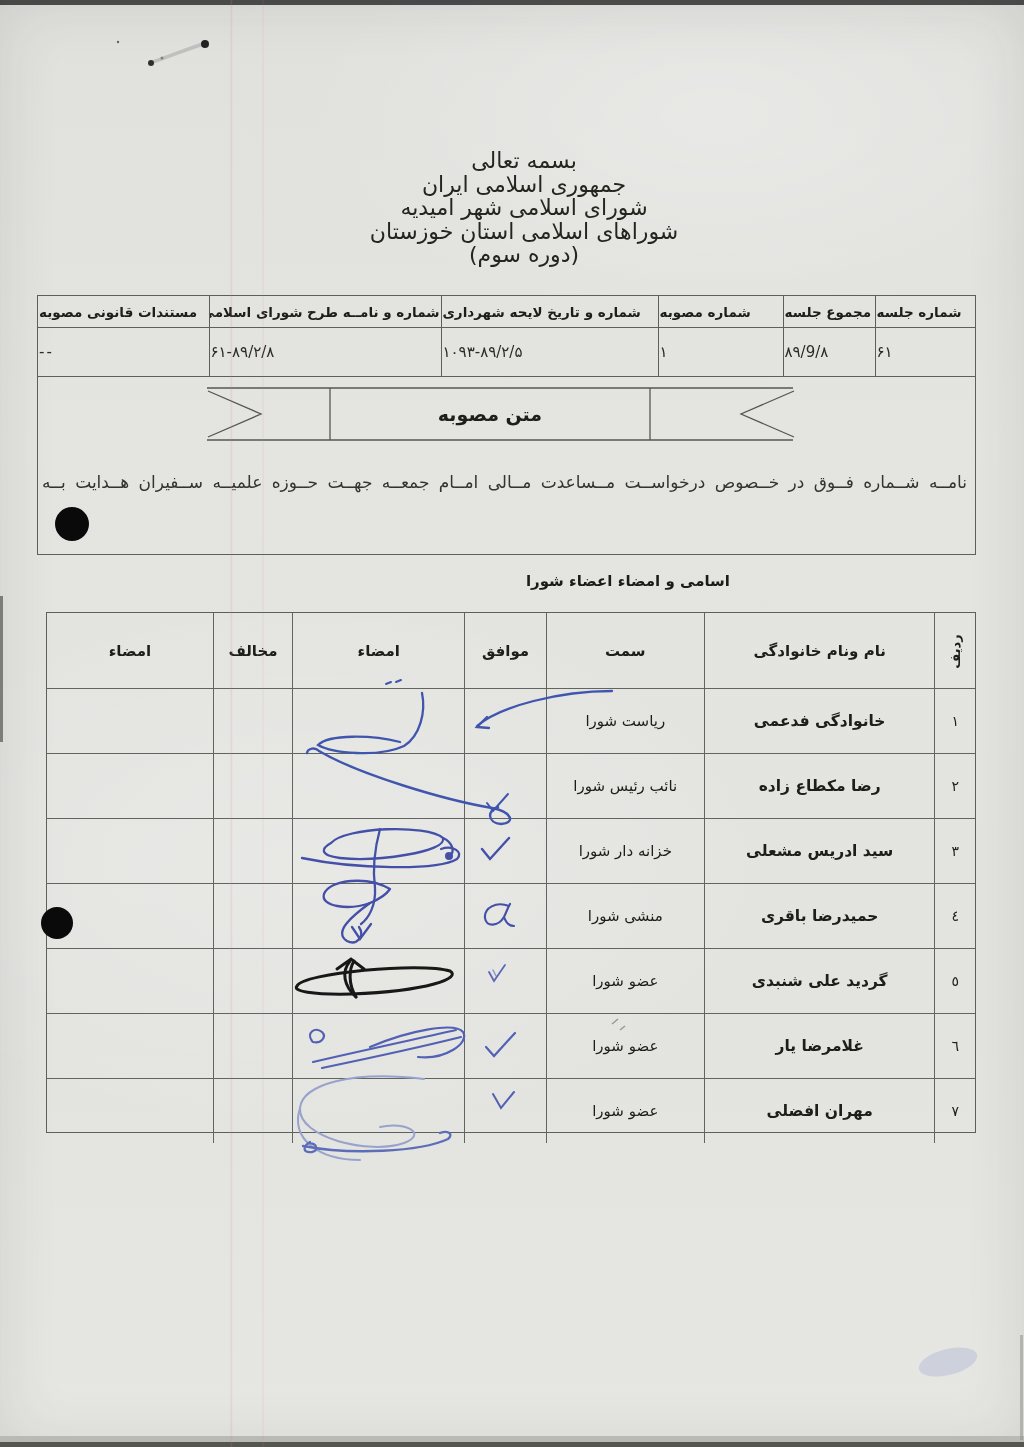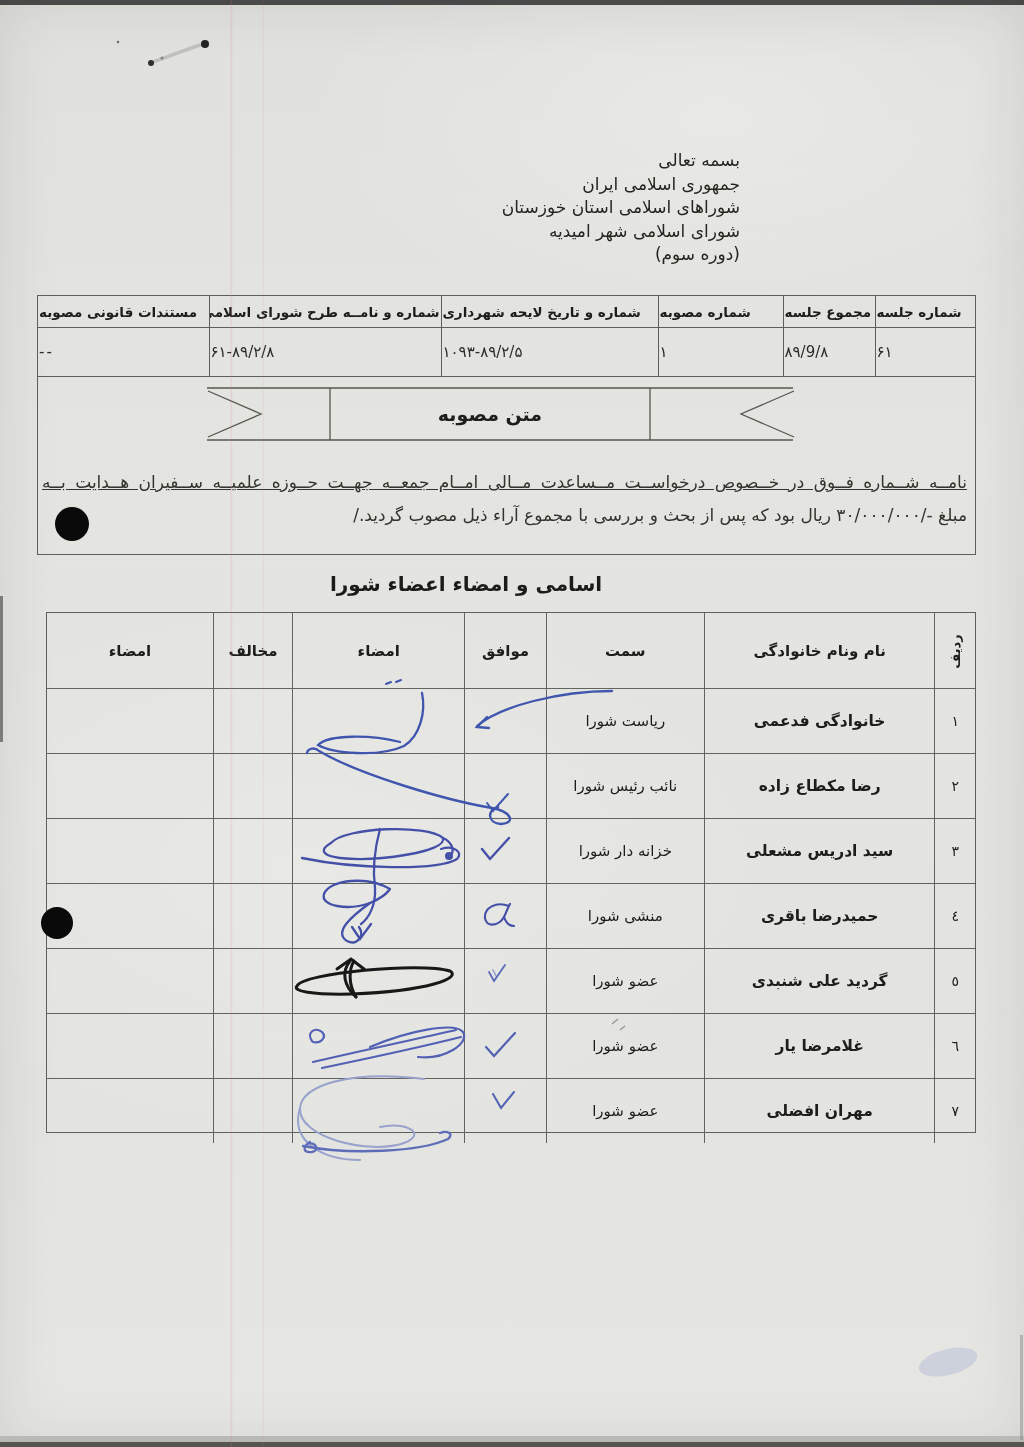--- a/index.html
+++ b/index.html
@@ -11,22 +11,22 @@
   .page{
     position:relative;width:1024px;height:1447px;
     background:
       radial-gradient(ellipse 600px 300px at 70% 8%, rgba(255,255,255,.25), rgba(0,0,0,0) 70%),
       radial-gradient(ellipse 700px 400px at 30% 60%, rgba(255,255,255,.18), rgba(0,0,0,0) 70%),
       linear-gradient(180deg,#e0e1dd 0%,#e4e5e1 30%,#e3e4e0 70%,#e6e7e3 100%);
     box-shadow:inset 0 0 60px rgba(60,60,58,.12);
     direction:rtl;
   }
   .hdr{
-    position:absolute;left:340px;top:149px;width:400px;
-    text-align:right;color:#24251f;font-size:17px;line-height:23.5px;
+    position:absolute;left:324px;top:149px;width:400px;
+    text-align:center;color:#24251f;font-size:22px;line-height:23.5px;
     letter-spacing:.3px;
   }
   
   .box1{
     position:absolute;left:37px;top:295px;width:937px;height:258px;
     border:1px solid #5d5f5b;
   }
   table.t1{border-collapse:collapse;table-layout:fixed;width:100%;direction:rtl;}
   table.t1 td{
     border-left:1px solid #5d5f5b;border-bottom:1px solid #5d5f5b;
@@ -35,25 +35,25 @@
   }
   table.t1 td:last-child{border-left:none;}
   table.t1 tr.h td{height:29px;font-weight:700;font-size:13.5px;}
   table.t1 tr.v td{height:46px;font-size:15px;letter-spacing:2px;color:#2a2b26;}
   
   .banner{position:absolute;left:205px;top:383px;}
   .para{
     position:absolute;left:42px;top:469px;width:925px;direction:rtl;
     color:#33342e;font-size:17px;font-weight:500;line-height:26px;
   }
-  .para .l1{text-align:justify;text-align-last:justify;text-decoration:underline;}
+  .para .l1{text-align:justify;text-align-last:justify;}
   .para .l2{margin-top:7px;text-align:right;}
   .sec-title{
-    position:absolute;left:330px;top:572px;width:400px;text-align:left;
-    font-size:20px;font-weight:700;color:#1b1c17;
+    position:absolute;left:330px;top:572px;width:400px;text-align:right;
+    font-size:15px;font-weight:700;color:#1b1c17;
   }
   
   .box2{
     position:absolute;left:46px;top:612px;width:928px;height:519px;
     border:1px solid #5d5f5b;
   }
   table.t2{border-collapse:collapse;table-layout:fixed;width:100%;height:100%;direction:rtl;}
   table.t2 td{
     border-left:1px solid #62645f;border-bottom:1px solid #62645f;
     text-align:center;vertical-align:middle;color:#1d1e19;overflow:hidden;
@@ -70,22 +70,22 @@
   svg text{font-family:"DejaVu Sans",sans-serif;}
 </style>
 </head>
 <body>
 
 <div class="page">
 
   <div class="hdr">
     <div>بسمه تعالی</div>
     <div>جمهوری اسلامی ایران</div>
+    <div>شورای اسلامی شهر امیدیه</div>
     <div>شوراهای اسلامی استان خوزستان</div>
-    <div>شورای اسلامی شهر امیدیه</div>
     <div>(دوره سوم)</div>
   </div>
 
   <div class="box1">
     <table class="t1">
       <colgroup>
         <col style="width:100px">
           <col style="width:92px">
           <col style="width:125px">
         <col style="width:217px">
@@ -120,21 +120,20 @@
       <polyline points="3,8 56,31 3,54"></polyline>
       <polyline points="589,8 536,31 589,54"></polyline>
       <line x1="125" y1="5" x2="125" y2="57"></line>
       <line x1="445" y1="5" x2="445" y2="57"></line>
     </g>
     <text x="285" y="38" text-anchor="middle" font-size="19" font-weight="700" fill="#1e1f1a">متن مصوبه</text>
   </svg>
 
   <div class="para">
     <div class="l1">نامــه شــماره فــوق در خــصوص درخواســت مــساعدت مــالی امــام جمعــه جهــت حــوزه علمیــه ســفیران هــدایت بــه</div>
-    <div class="l2">مبلغ -/۳۰/۰۰۰/۰۰۰ ریال بود که پس از بحث و بررسی با مجموع آراء ذیل مصوب گردید./</div>
   </div>
 
   <div class="sec-title">اسامی و امضاء اعضاء شورا</div>
 
   <div class="box2">
     <table class="t2">
       <colgroup>
         <col style="width:40px">
           <col style="width:230px">
           <col style="width:158px">

